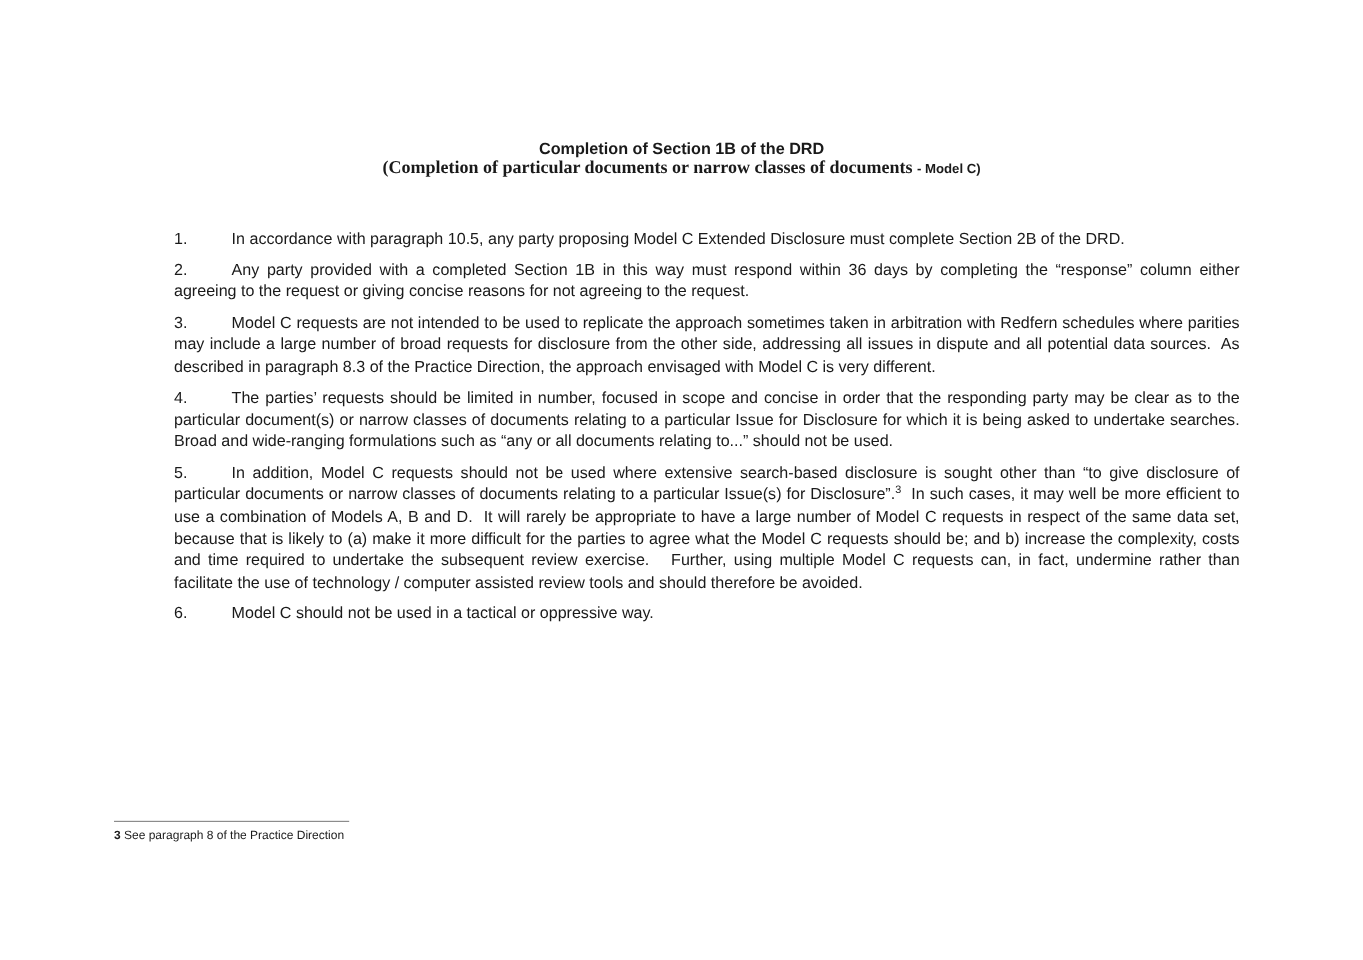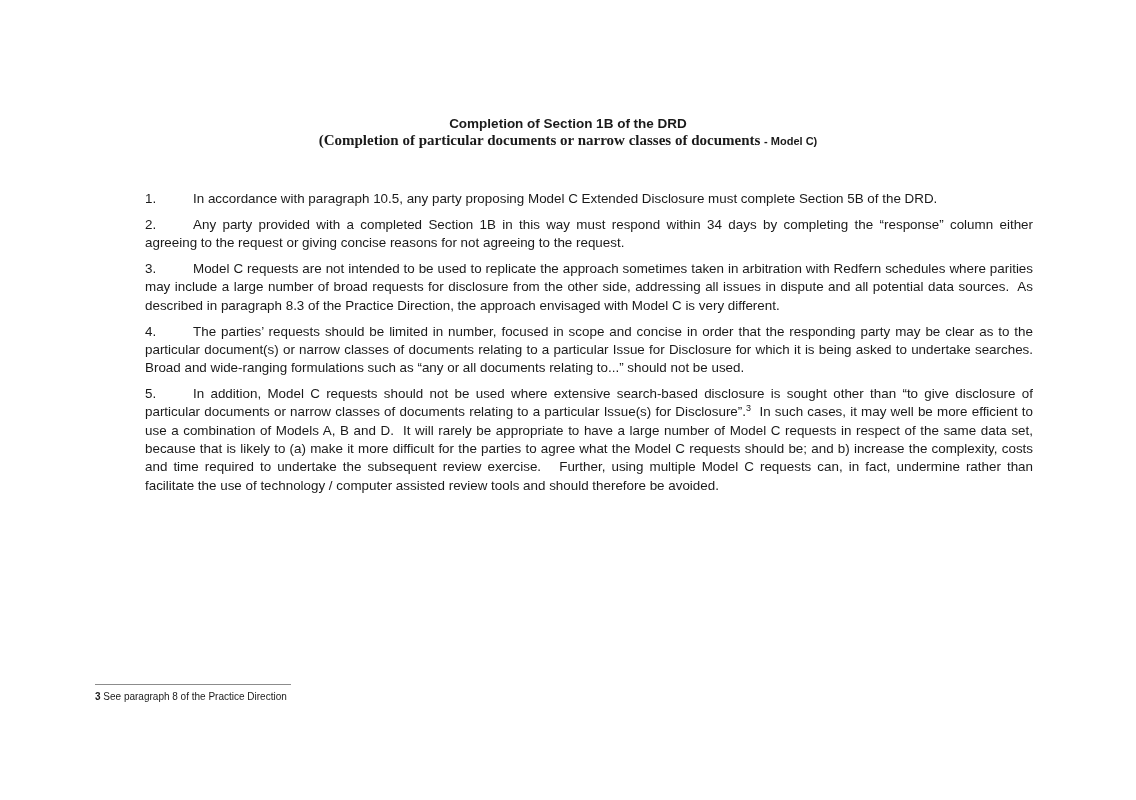--- a/index.html
+++ b/index.html
@@ -88,30 +88,31 @@
 <body>
 
 <div class="page">
 
   <header class="title-block">
     <div class="title-line1">Completion of Section 1B of the DRD</div>
     <div class="title-line2"><span>(Completion of particular documents or narrow classes of documents </span><span class="sans-seg">- Model C)</span></div>
   </header>
 
   <main class="doc-body">
-    <p class="para"><span class="num">1.</span><span class="txt">In accordance with paragraph 10.5, any party proposing Model C Extended Disclosure must complete Section 5B of the DRD.</span></p>
+    <p class="para"><span class="num">1.</span><span class="txt">In accordance with paragraph 10.5, any party proposing Model C Extended Disclosure must complete Section 2B of the DRD.</span></p>
 
-    <p class="para"><span class="num">2.</span><span class="txt">Any party provided with a completed Section 1B in this way must respond within 34 days by completing the “response” column either agreeing to the request or giving concise reasons for not agreeing to the request.</span></p>
+    <p class="para"><span class="num">2.</span><span class="txt">Any party provided with a completed Section 1B in this way must respond within 36 days by completing the “response” column either agreeing to the request or giving concise reasons for not agreeing to the request.</span></p>
 
     <p class="para"><span class="num">3.</span><span class="txt">Model C requests are not intended to be used to replicate the approach sometimes taken in arbitration with Redfern schedules where parities may include a large number of broad requests for disclosure from the other side, addressing all issues in dispute and all potential data sources.  As described in paragraph 8.3 of the Practice Direction, the approach envisaged with Model C is very different.</span></p>
 
     <p class="para"><span class="num">4.</span><span class="txt">The parties’ requests should be limited in number, focused in scope and concise in order that the responding party may be clear as to the particular document(s) or narrow classes of documents relating to a particular Issue for Disclosure for which it is being asked to undertake searches. Broad and wide-ranging formulations such as “any or all documents relating to...” should not be used.</span></p>
 
     <p class="para"><span class="num">5.</span><span class="txt">In addition, Model C requests should not be used where extensive search-based disclosure is sought other than “to give disclosure of particular documents or narrow classes of documents relating to a particular Issue(s) for Disclosure”.</span><sup class="fn-ref">3</sup><span class="txt">  In such cases, it may well be more efficient to use a combination of Models A, B and D.  It will rarely be appropriate to have a large number of Model C requests in respect of the same data set, because that is likely to (a) make it more difficult for the parties to agree what the Model C requests should be; and b) increase the complexity, costs and time required to undertake the subsequent review exercise.   Further, using multiple Model C requests can, in fact, undermine rather than facilitate the use of technology / computer assisted review tools and should therefore be avoided.</span></p>
 
+    <p class="para"><span class="num">6.</span><span class="txt">Model C should not be used in a tactical or oppressive way.</span></p>
   </main>
 
   <footer class="footnote">
     <div class="fn-rule"></div>
     <div class="fn-text"><span class="fn-marker">3</span><span> See paragraph 8 of the Practice Direction</span></div>
   </footer>
 
 </div>
 
 </body></html>

